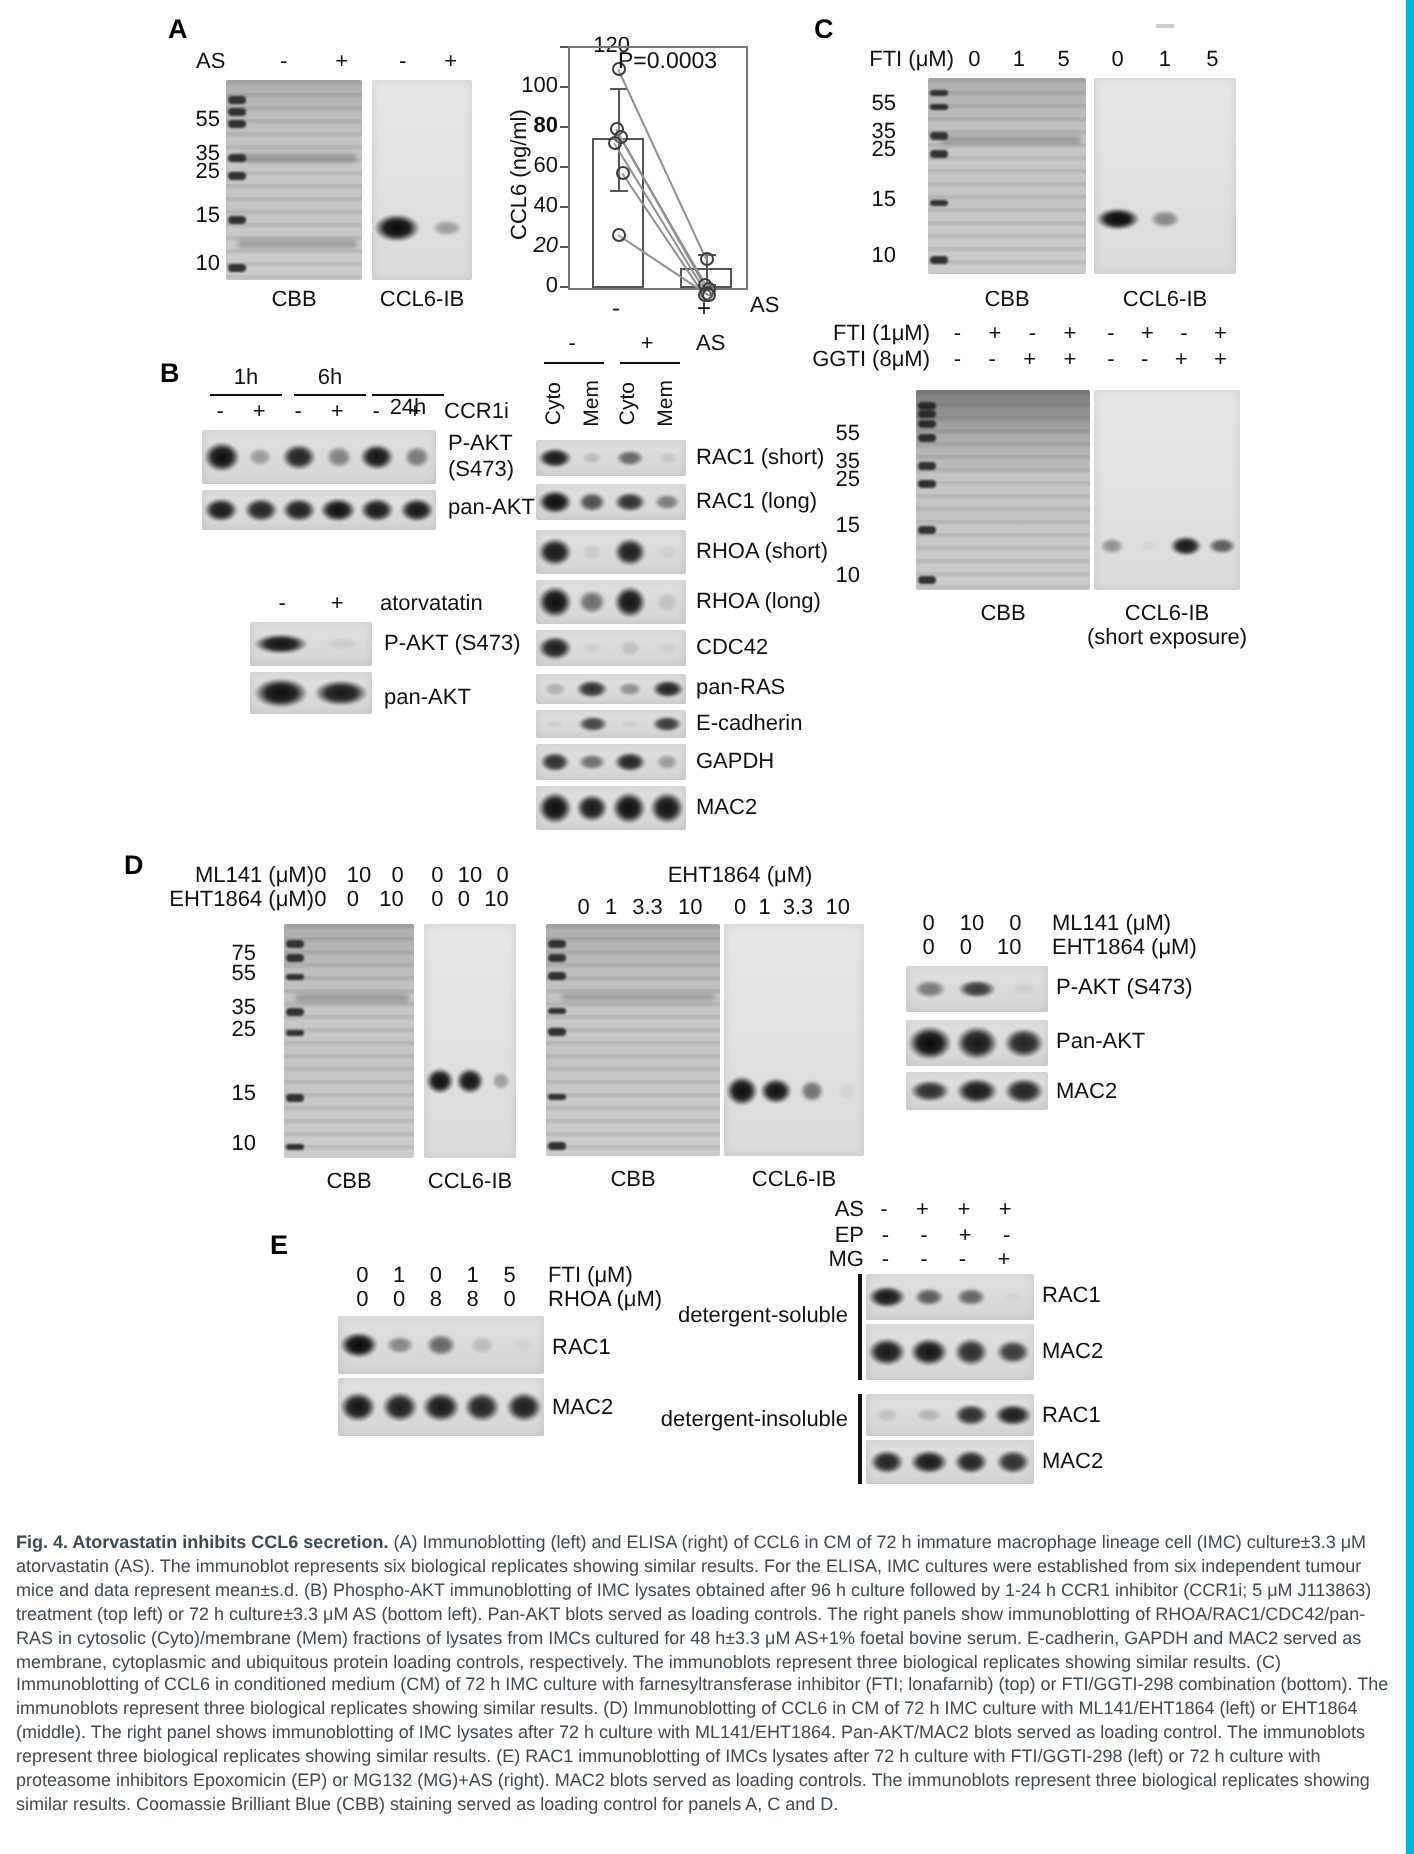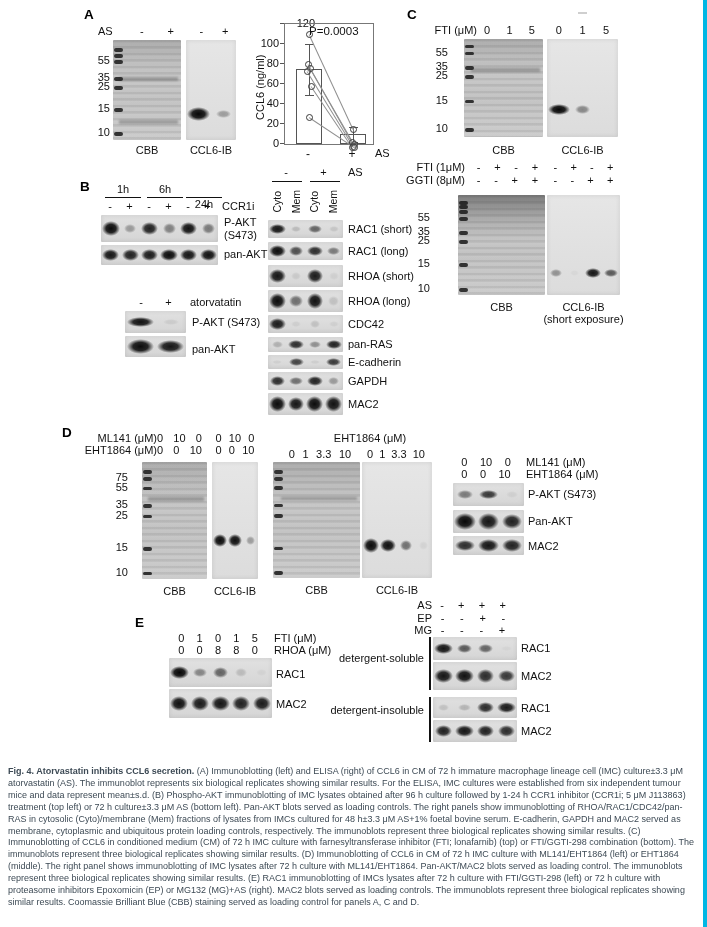--- a/index.html
+++ b/index.html
@@ -97,27 +97,27 @@
       <div class="band" style="left: 29.675px; top: calc(74% - 4.4825px); width: 15.65px; height: 8.965px; opacity: 0.3;"></div>
     </div>
   <div class="cap" style="left:113px;top:144px;width:68px">CBB</div>
   <div class="cap" style="left:181px;top:144px;width:60px">CCL6-IB</div>
 
   <div id="elisa-chart" style="left:255px;top:12px;width:150px;height:152px">
     <div class="ylab">CCL6 (ng/ml)</div>
     <div id="chart-yticks" class="abs" style="left:0;top:0;width:150px;height:152px">
         <div class="ytick-label" style="top: 126px;">0</div>
         <div class="ytick" style="top: 131px;"></div>
-        <div class="ytick-label" style="top: 106px;">20</div>
+        <div class="ytick-label" style="top: 106px; font-style: italic;">20</div>
         <div class="ytick" style="top: 111px;"></div>
         <div class="ytick-label" style="top: 86px;">40</div>
         <div class="ytick" style="top: 91px;"></div>
         <div class="ytick-label" style="top: 66px;">60</div>
         <div class="ytick" style="top: 71px;"></div>
-        <div class="ytick-label" style="top: 46px;">80</div>
+        <div class="ytick-label" style="top: 46px; font-weight: bold;">80</div>
         <div class="ytick" style="top: 51px;"></div>
         <div class="ytick-label" style="top: 26px;">100</div>
         <div class="ytick" style="top: 31px;"></div>
         <div class="ytick-label" style="top: 6px; margin-left: 36px;">120</div>
         <div class="ytick" style="top: 11px;"></div>
       </div>
     <div id="chart-plot">
         <div class="bar" style="left: 11px; top: 45px; width: 26px; height: 75px;"></div>
         <div class="bar" style="left: 55px; top: 110px; width: 26px; height: 10px;"></div>
         <div class="err-line" style="left: 23.5px; top: 20px; height: 51px;"></div>

